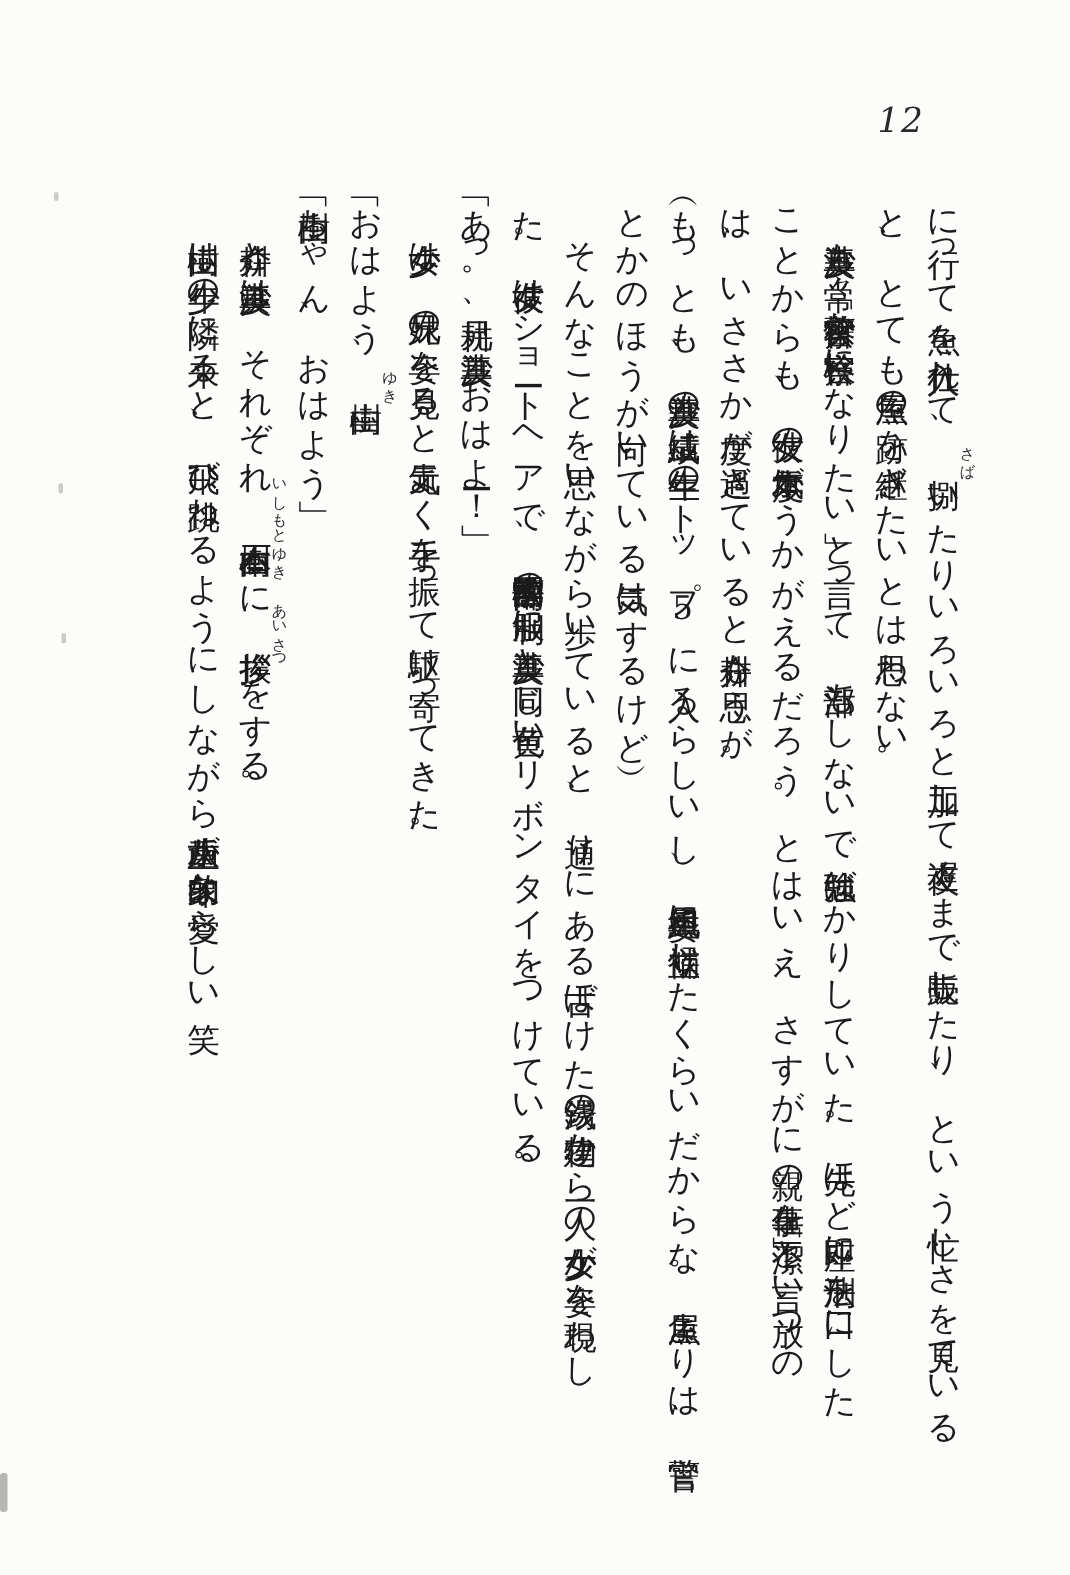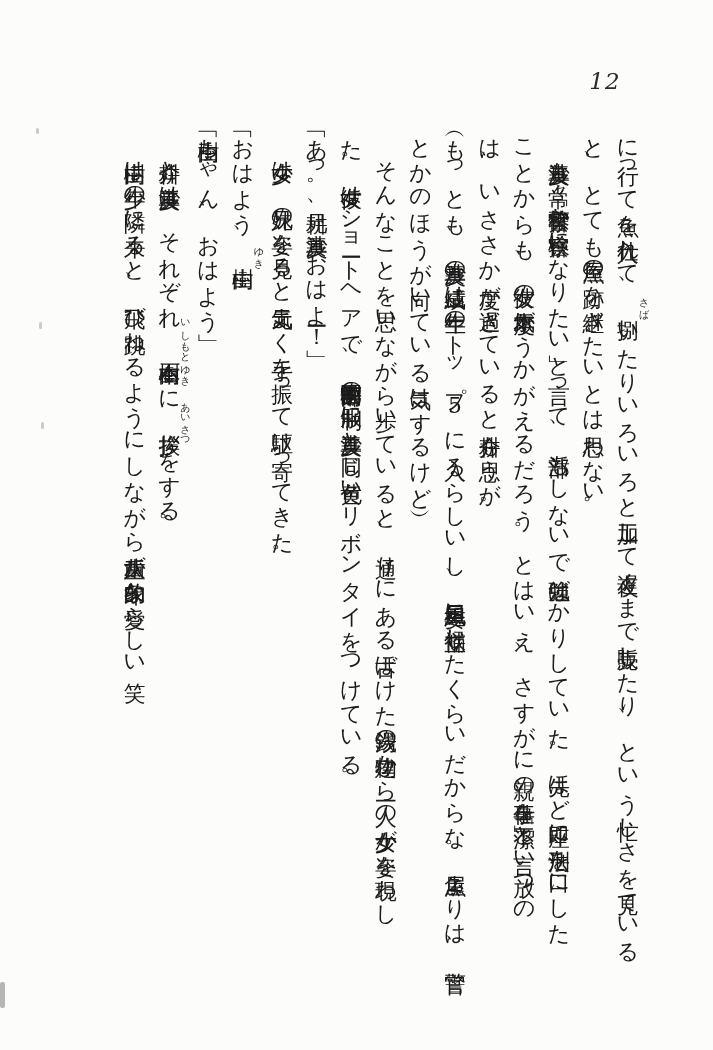--- a/index.html
+++ b/index.html
@@ -10,21 +10,20 @@
   }
   .page {
     position: relative;
     width: 713px; height: 1050px;
     background: #fcfcfa;
     font-family: "DejaVu Serif", "Liberation Serif", serif;
   }
   .page-number {
     position: absolute;
     top: 68px; left: 585px; width: 40px;
-    text-align: center;
     font-style: italic;
     font-size: 23px;
     color: #2a2a2a;
     letter-spacing: 1px;
   }
   .text-block {
     position: absolute;
     top: 124px; right: 64px;
     width: 590px; height: 832px;
     writing-mode: vertical-rl;

